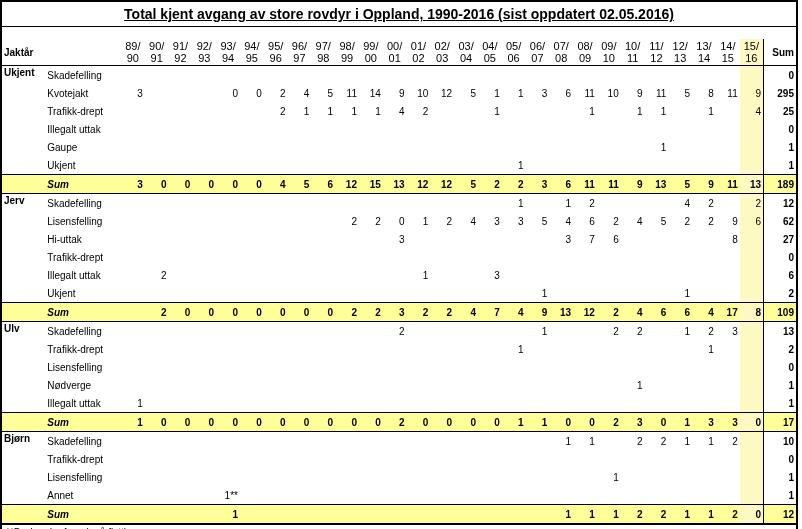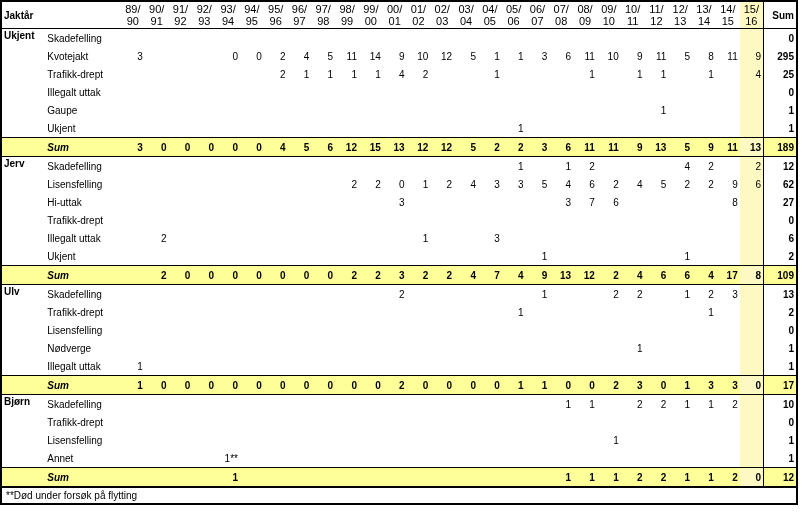--- a/index.html
+++ b/index.html
@@ -20,20 +20,21 @@
     font-size: 14px;
     text-align: center;
     text-decoration: underline;
     padding: 4px 0;
     border-bottom: 1px solid #000;
   }
   table {
     border-collapse: collapse;
     width: 100%;
     table-layout: fixed;
+    margin-top: 12px;
   }
   th, td {
     padding: 1px 2px;
     font-size: 10px;
     height: 16px;
     overflow: hidden;
     white-space: nowrap;
   }
   .col-species { width: 40px; }
   .col-cat { width: 70px; }
@@ -49,20 +50,21 @@
   .sum-col { border-left: 1px solid #000; }
   .species-label { font-weight: bold; vertical-align: top; }
   .num { text-align: right; }
   .footnote { font-size: 10px; padding: 2px 4px; border-top: 1px solid #000; }
   .jaktår-label { font-weight: bold; }
 </style>
 </head>
 <body>
 
 <div class="wrap">
+  <div class="title">Total kjent avgang av store rovdyr i Oppland, 1990-2016 (sist oppdatert 02.05.2016)</div>
   <table>
     <colgroup>
       <col class="col-species">
         <col class="col-cat">
       <col class="col-year">
         <col class="col-year">
         <col class="col-year">
         <col class="col-year">
         <col class="col-year">
       <col class="col-year">

